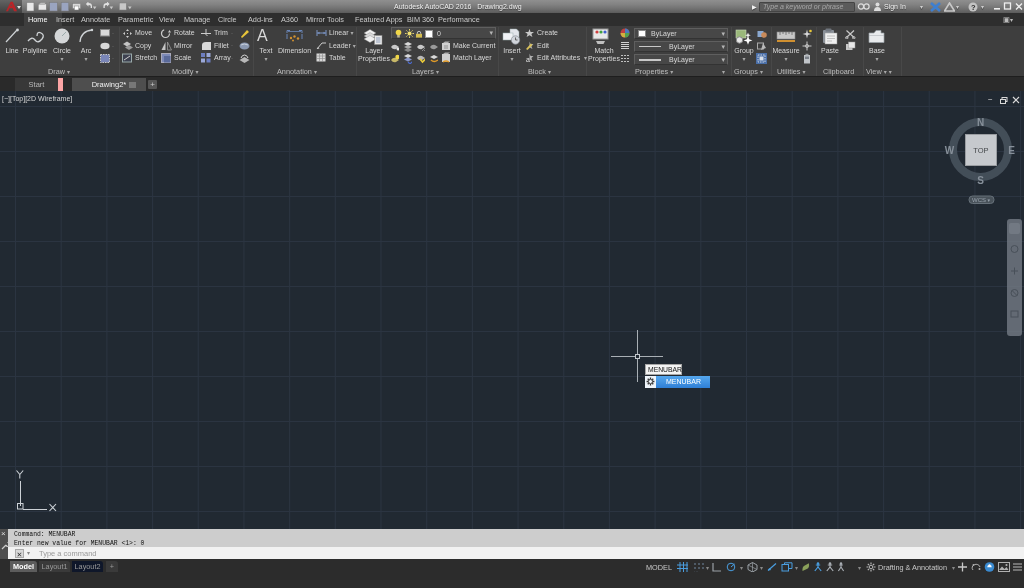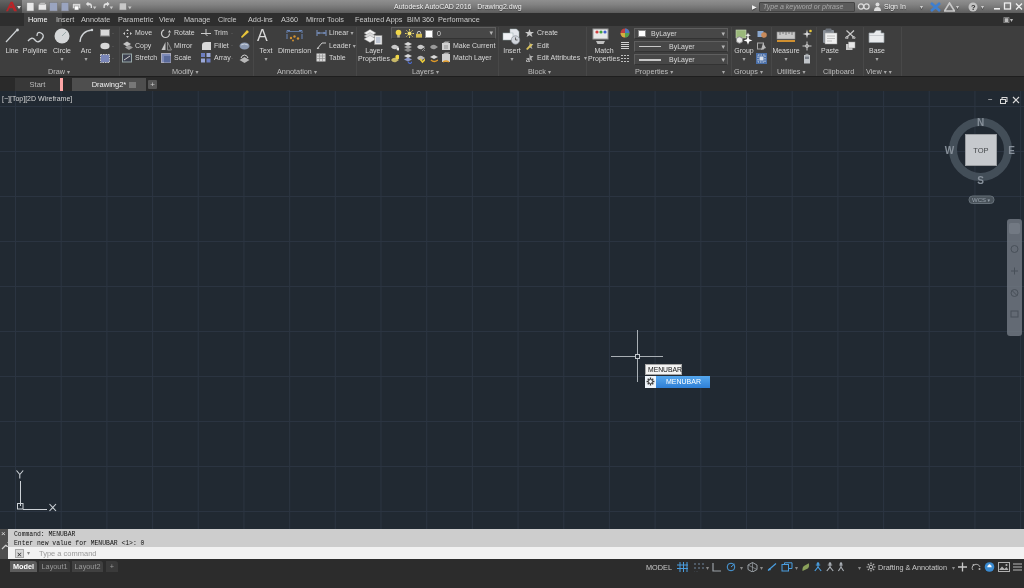--- a/index.html
+++ b/index.html
@@ -456,21 +456,21 @@
 
  <svg class="abs" style="left:867px;top:2px" width="19" height="17">
         <path d="M2 5 l5 0 2 -2.5 5 0 0 2.5 3 0 0 9.5 -15 0z" fill="#e8eaec" stroke="#9aa0a6" stroke-width="0.7"></path>
         <path d="M2 7.5 h15" stroke="#b0b4ba" stroke-width="0.6"></path>
       </svg>
  <div class="bb" style="left:863px;top:21px;width:28px;">Base<br><span class="dn">▾</span></div>
  <div class="plabel" style="left:866px;">View <span class="dn">▾</span> <span class="dn">▾</span></div>
 </div>
 
 <div id="filetabs">
- <div class="ftab" style="left:15px;width:48px;background:#383838;color:#b8b8b8;border-right:3px solid #fca5a5;">Start</div>
+ <div class="ftab" style="left:15px;width:48px;background:#383838;color:#b8b8b8;border-right:5px solid #fca5a5;">Start</div>
  <div class="ftab" style="left:72px;width:74px;background:#4e4e4e;color:#f0f0f0;">Drawing2*</div>
  <div class="abs" style="left:129px;top:5px;width:7px;height:6px;background:#777;"></div>
  <div class="abs" style="left:148px;top:3px;width:9px;height:9px;background:#555;border-radius:1px;color:#ccc;font-size:8px;line-height:9px;text-align:center;">+</div>
 </div>
 
 <div id="canvas">
  <span class="abs" style="left:2px;top:3.5px;font-size:7px;color:#d5d5d5;">[−][Top][2D Wireframe]</span>
  <span class="abs" style="left:988px;top:4px;font-size:8px;color:#d8d8d8;letter-spacing:4px;">−</span>
  <svg class="abs" style="left:1000px;top:6px" width="8" height="7">
         <rect x="2" y="0.5" width="5" height="4" fill="none" stroke="#d8d8d8"></rect>
@@ -540,21 +540,21 @@
 <div id="cmdhist">Command: MENUBAR<br>Enter new value for MENUBAR &lt;1&gt;: 0</div>
 <div id="cmdinput">
  <div class="abs" style="left:7px;top:1.5px;width:9px;height:9px;background:#d8d8d8;border:1px solid #aaa;font-size:7px;line-height:9px;text-align:center;color:#333;">✕</div>
  <span class="abs" style="left:19px;top:2px;font-size:6px;color:#888;">▾</span>
  <span class="abs" style="left:31px;top:1.5px;font-size:7.5px;color:#999;">Type a command</span>
 </div>
 
 <div id="statusbar">
  <div class="ltab" style="left:10px;width:27px;background:#5c5c5c;color:#fff;font-weight:bold;">Model</div>
  <div class="ltab" style="left:39px;width:31px;background:#3a3a3a;color:#9a9a9a;">Layout1</div>
- <div class="ltab" style="left:72px;width:31px;background:#404040;color:#9a9a9a;">Layout2</div>
+ <div class="ltab" style="left:72px;width:31px;background:#0f172a;color:#9a9a9a;">Layout2</div>
  <div class="ltab" style="left:106px;width:12px;background:#3a3a3a;color:#9a9a9a;">+</div>
  <span class="abs" style="left:646px;top:3.5px;font-size:7.3px;color:#c8c8c8;">MODEL</span>
  <svg class="sic" style="left:677px" width="12" height="10">
         <path d="M0 3h11M0 6.5h11M3 0v10M6.5 0v10M10 0v10" stroke="#4a9ee0" stroke-width="1"></path>
       </svg>
  <svg class="sic" style="left:693px" width="12" height="10">
         <g fill="#5a6a7a">
           <circle cx="2" cy="2" r="1"></circle>
           <circle cx="6" cy="2" r="1"></circle>
           <circle cx="10" cy="2" r="1"></circle>

